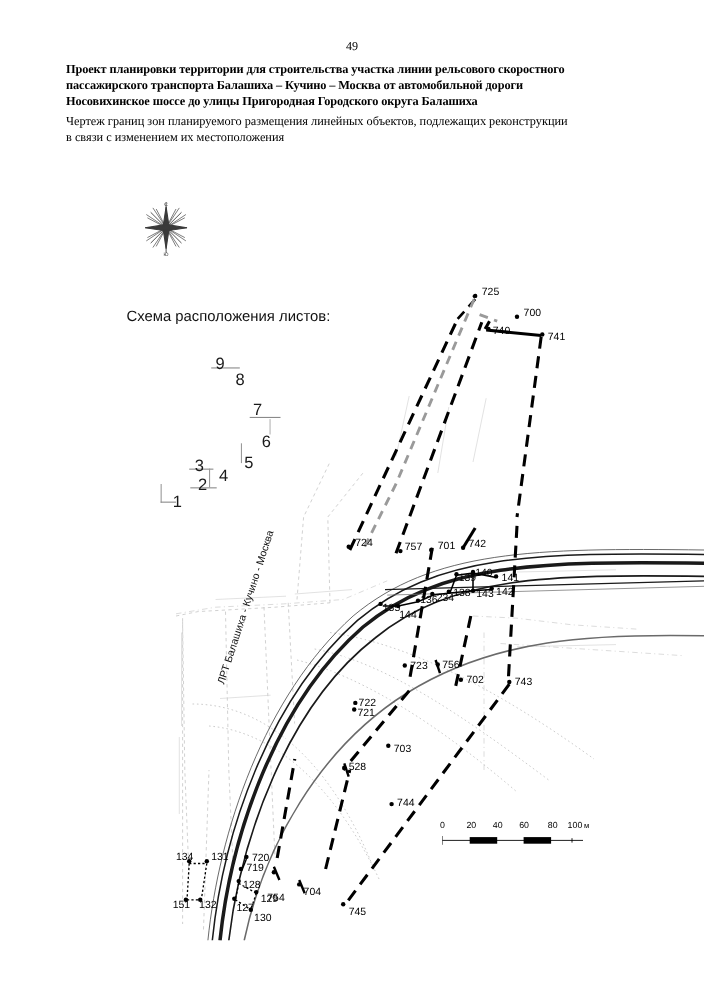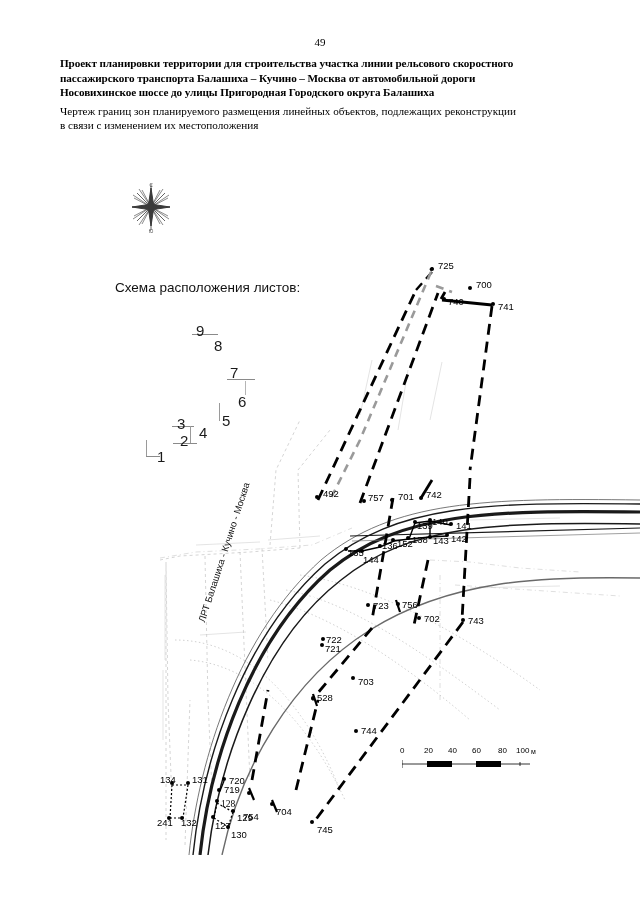--- a/index.html
+++ b/index.html
@@ -284,35 +284,35 @@
     <div id="pointLayer">
         <div class="pt-dot" style="left: 430px; top: 267px;"></div>
         <span class="pt-label" style="left: 438px; top: 260px;">725</span>
         <div class="pt-dot" style="left: 468px; top: 286px;"></div>
         <span class="pt-label" style="left: 476px; top: 279px;">700</span>
         <div class="pt-dot" style="left: 442px; top: 297px;"></div>
         <span class="pt-label" style="left: 448px; top: 296px;">740</span>
         <div class="pt-dot" style="left: 491px; top: 302px;"></div>
         <span class="pt-label" style="left: 498px; top: 301px;">741</span>
         <div class="pt-dot" style="left: 315px; top: 495px;"></div>
-        <span class="pt-label" style="left: 323px; top: 488px;">492</span>
+        <span class="pt-label" style="left: 323px; top: 488px;">724</span>
         <div class="pt-dot" style="left: 362px; top: 499px;"></div>
         <span class="pt-label" style="left: 368px; top: 492px;">757</span>
         <div class="pt-dot" style="left: 390px; top: 498px;"></div>
         <span class="pt-label" style="left: 398px; top: 491px;">701</span>
         <div class="pt-dot" style="left: 419px; top: 496px;"></div>
         <span class="pt-label" style="left: 426px; top: 489px;">742</span>
         <div class="pt-dot" style="left: 413px; top: 520px;"></div>
         <span class="pt-label" style="left: 417px; top: 520px;">139</span>
         <div class="pt-dot" style="left: 428px; top: 518px;"></div>
         <span class="pt-label" style="left: 432px; top: 516px;">140</span>
         <div class="pt-dot" style="left: 449px; top: 522px;"></div>
         <span class="pt-label" style="left: 456px; top: 520px;">141</span>
         <div class="pt-dot" style="left: 391px; top: 538px;"></div>
-        <span class="pt-label" style="left: 397px; top: 538px;">152</span>
+        <span class="pt-label" style="left: 397px; top: 538px;">234</span>
         <div class="pt-dot" style="left: 406px; top: 536px;"></div>
         <span class="pt-label" style="left: 412px; top: 534px;">138</span>
         <div class="pt-dot" style="left: 428px; top: 535px;"></div>
         <span class="pt-label" style="left: 433px; top: 535px;">143</span>
         <div class="pt-dot" style="left: 445px; top: 533px;"></div>
         <span class="pt-label" style="left: 451px; top: 533px;">142</span>
         <div class="pt-dot" style="left: 378px; top: 544px;"></div>
         <span class="pt-label" style="left: 382px; top: 540px;">136</span>
         <div class="pt-dot" style="left: 344px; top: 547px;"></div>
         <span class="pt-label" style="left: 348px; top: 547px;">135</span>
@@ -336,33 +336,33 @@
         <span class="pt-label" style="left: 317px; top: 692px;">528</span>
         <div class="pt-dot" style="left: 354px; top: 729px;"></div>
         <span class="pt-label" style="left: 361px; top: 725px;">744</span>
         <div class="pt-dot" style="left: 310px; top: 820px;"></div>
         <span class="pt-label" style="left: 317px; top: 824px;">745</span>
         <div class="pt-dot" style="left: 170px; top: 781px;"></div>
         <span class="pt-label" style="left: 160px; top: 774px;">134</span>
         <div class="pt-dot" style="left: 186px; top: 781px;"></div>
         <span class="pt-label" style="left: 192px; top: 774px;">131</span>
         <div class="pt-dot" style="left: 167px; top: 816px;"></div>
-        <span class="pt-label" style="left: 157px; top: 817px;">241</span>
+        <span class="pt-label" style="left: 157px; top: 817px;">151</span>
         <div class="pt-dot" style="left: 180px; top: 816px;"></div>
         <span class="pt-label" style="left: 181px; top: 817px;">132</span>
         <div class="pt-dot" style="left: 222px; top: 777px;"></div>
         <span class="pt-label" style="left: 229px; top: 775px;">720</span>
         <div class="pt-dot" style="left: 217px; top: 788px;"></div>
         <span class="pt-label" style="left: 224px; top: 784px;">719</span>
         <div class="pt-dot" style="left: 247px; top: 791px;"></div>
         <span class="pt-label" style="left: 243px; top: 795px; margin-top: 16px;">754</span>
         <div class="pt-dot" style="left: 270px; top: 802px;"></div>
         <span class="pt-label" style="left: 276px; top: 806px;">704</span>
         <div class="pt-dot" style="left: 215px; top: 799px;"></div>
-        <span class="pt-label" style="left: 221px; top: 799px; font-family: Liberation Serif, serif;">128</span>
+        <span class="pt-label" style="left: 221px; top: 799px;">128</span>
         <div class="pt-dot" style="left: 231px; top: 809px;"></div>
         <span class="pt-label" style="left: 237px; top: 812px;">129</span>
         <div class="pt-dot" style="left: 211px; top: 815px;"></div>
         <span class="pt-label" style="left: 215px; top: 820px;">127</span>
         <div class="pt-dot" style="left: 226px; top: 825px;"></div>
         <span class="pt-label" style="left: 231px; top: 829px;">130</span>
       </div>
 
   </div>
 

